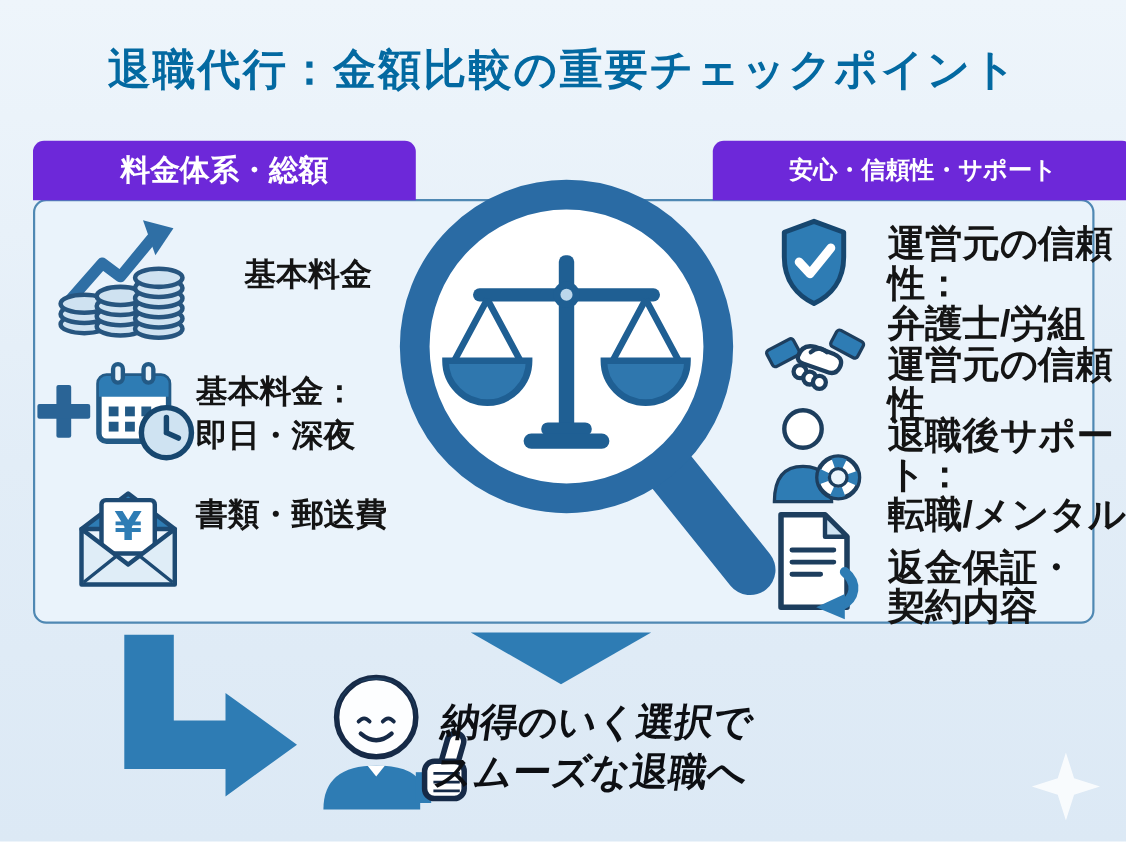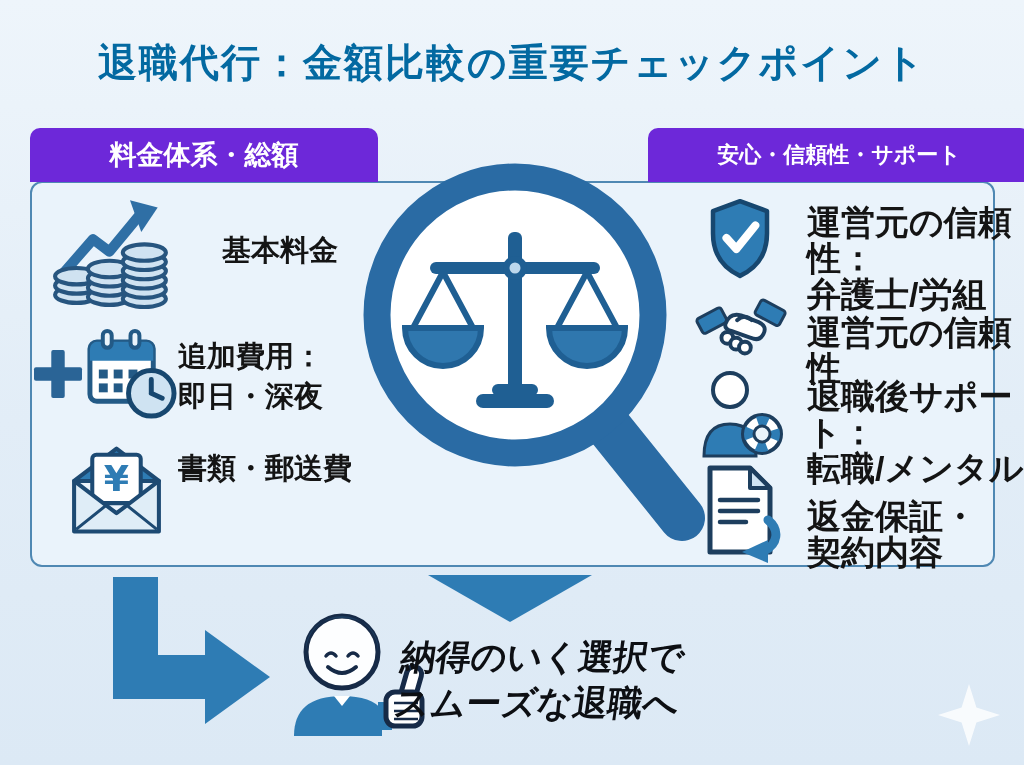--- a/index.html
+++ b/index.html
@@ -91,21 +91,21 @@
   <g fill="#235a86">
     <rect x="15" y="42" width="9" height="9"></rect>
       <rect x="30" y="42" width="9" height="9"></rect>
       <rect x="45" y="42" width="9" height="9"></rect>
     <rect x="15" y="56" width="9" height="9"></rect>
       <rect x="30" y="56" width="9" height="9"></rect>
   </g>
   <circle cx="68" cy="66" r="23" fill="#cfe3f2" stroke="#17476f" stroke-width="5"></circle>
   <path d="M68,66 L68,52 M68,66 L79,71" stroke="#17476f" stroke-width="5" stroke-linecap="round"></path>
 </svg>
-<div class="abs item-label label-left" style="left:178px;top:336px;">追加費用：
+<div class="abs item-label label-left" style="left:178px;top:336px;">基本料金：
 即日・深夜</div>
 
 <svg class="abs z4" style="left:64px;top:438px;" width="106" height="102" viewBox="0 0 105 100">
   <polygon points="10,42 52,10 94,42" fill="#2e7cb4" stroke="#1d4a73" stroke-width="4" stroke-linejoin="round"></polygon>
   <rect x="28" y="16" width="48" height="48" rx="4" fill="#ffffff" stroke="#1d4a73" stroke-width="4"></rect>
   <text x="52" y="52" text-anchor="middle" font-size="36" font-weight="bold" fill="#2e7cb4" font-family="'DejaVu Sans',sans-serif">¥</text>
   <path d="M10,42 L52,74 L94,42 L94,92 L10,92 Z" fill="#dfedf7" stroke="#1d4a73" stroke-width="4" stroke-linejoin="round"></path>
   <path d="M12,90 L42,66 M92,90 L62,66" fill="none" stroke="#1d4a73" stroke-width="3"></path>
 </svg>
 <div class="abs item-label label-left" style="left:178px;top:448px;">書類・郵送費</div>

